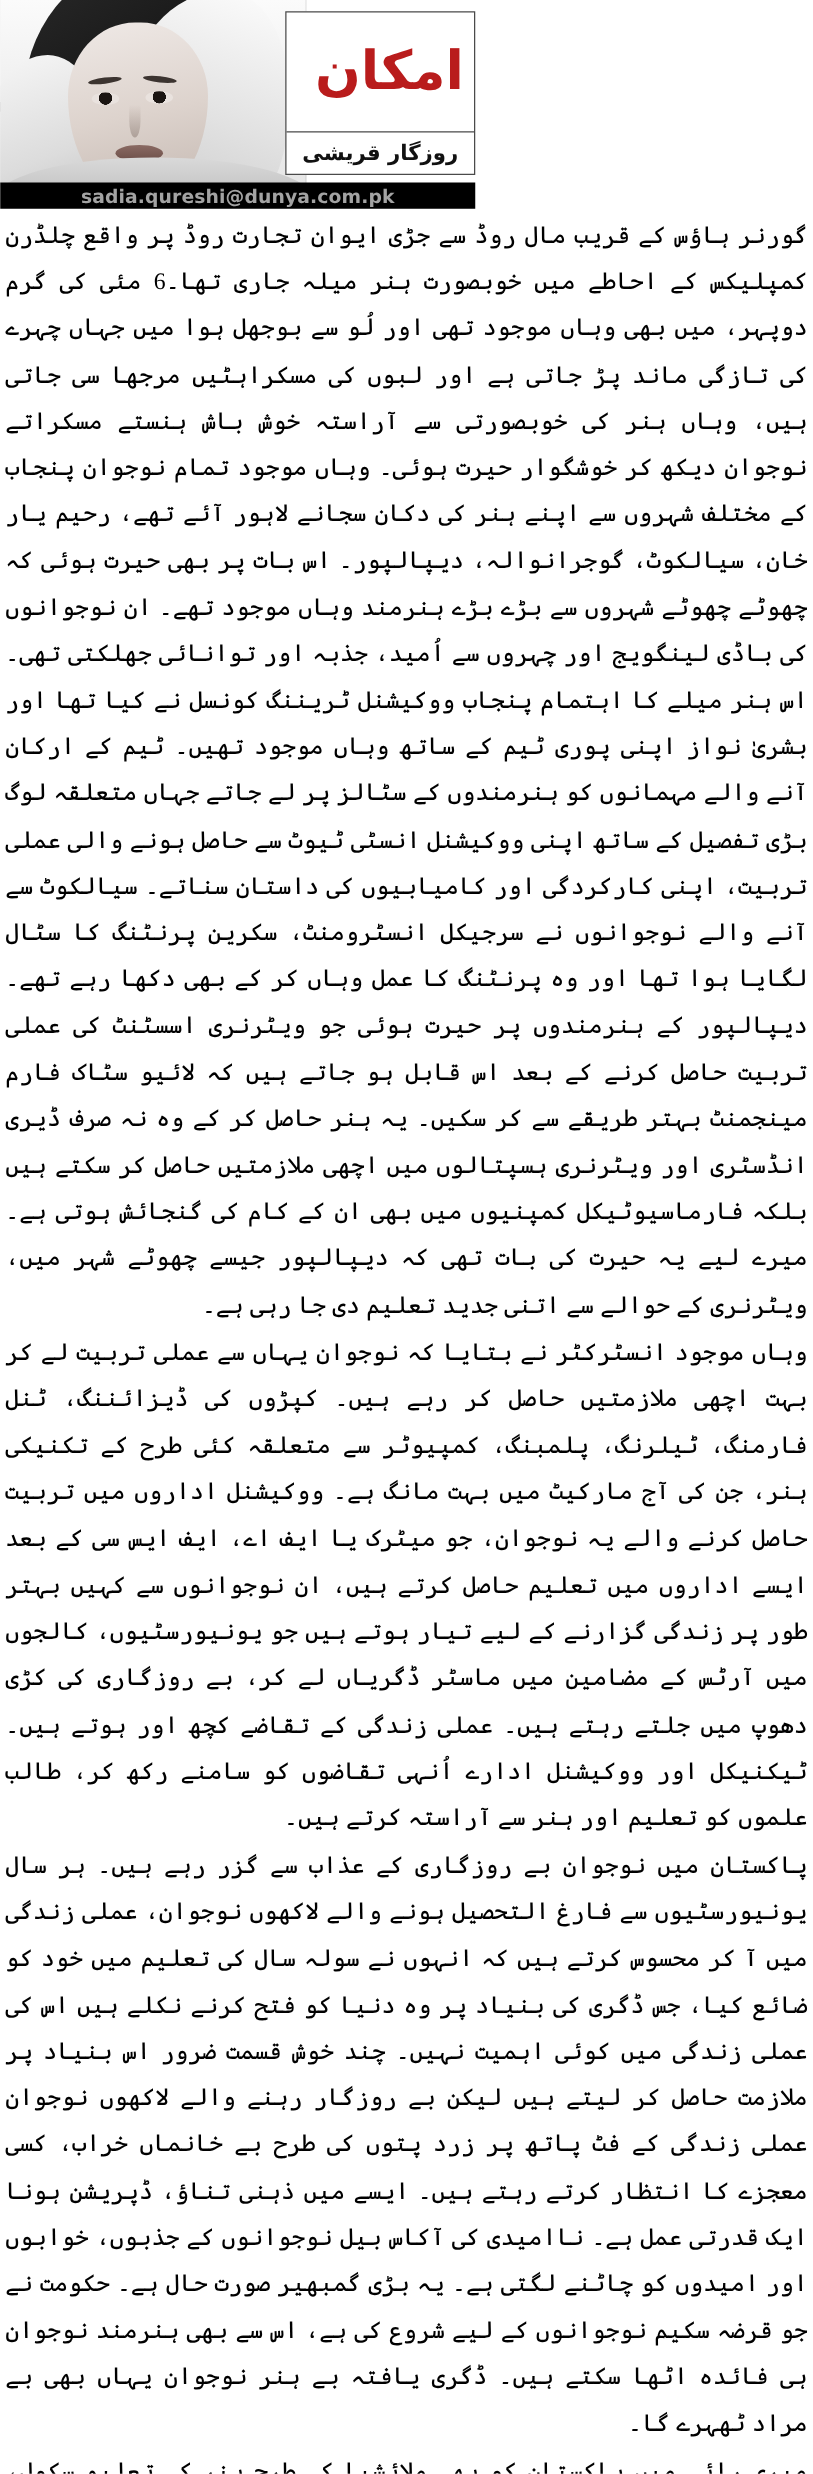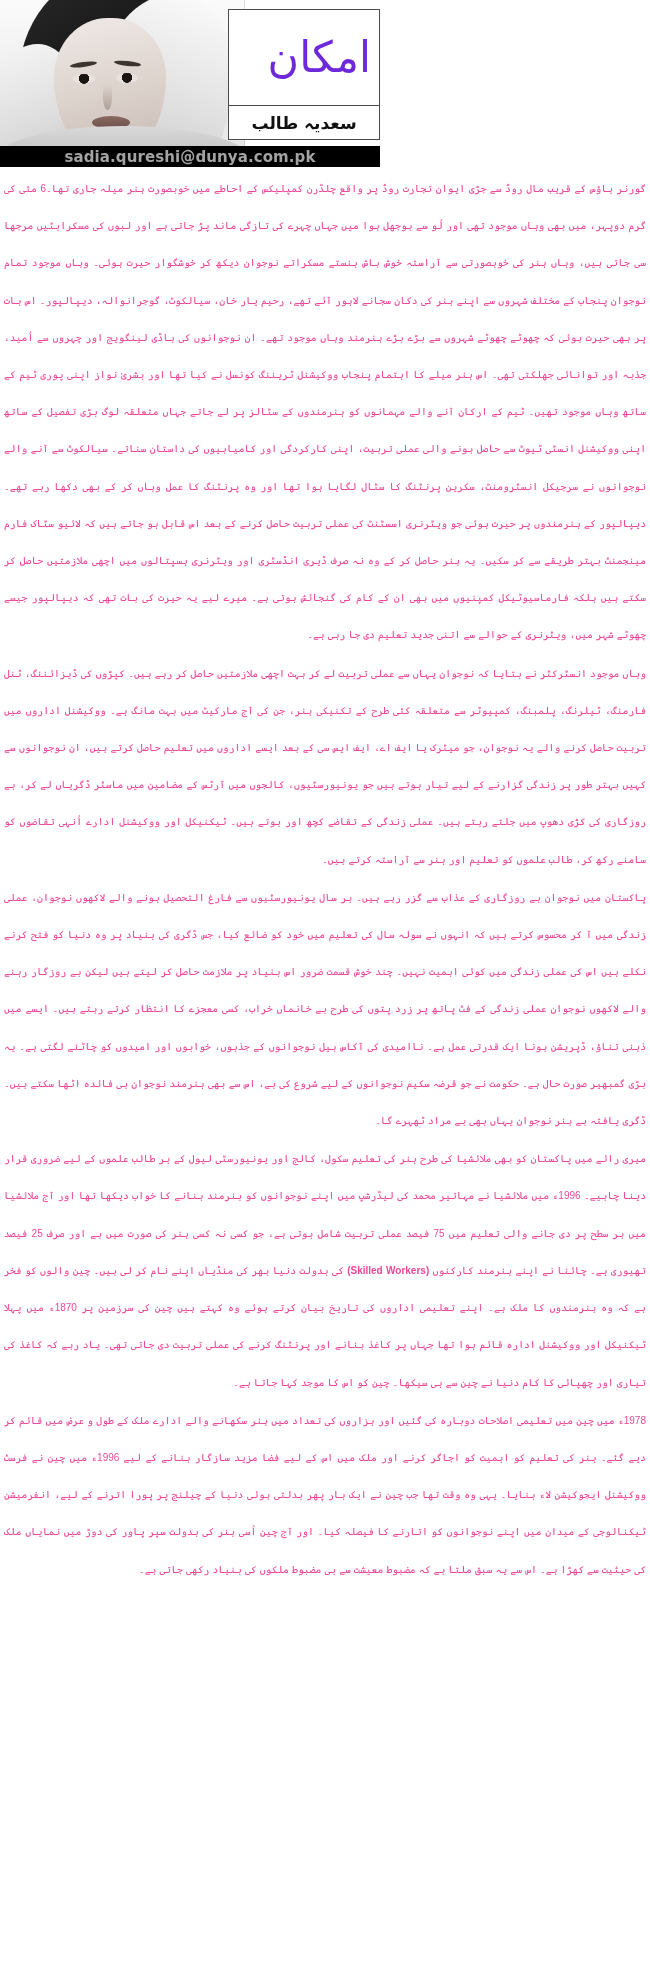--- a/index.html
+++ b/index.html
@@ -65,24 +65,24 @@
     height: 96px;
     border-bottom: 1px solid #4a4a4a;
     display: flex;
     align-items: center;
     justify-content: flex-start;
     padding-right: 8px;
     box-sizing: border-box;
   }
   .logo-title {
     font-size: 43px;
-    font-weight: normal;
+    font-weight: bold;
     line-height: 1;
     direction: rtl;
-    color: #6d28d9;
+    color: #b91c1c;
   }
   .logo-author-cell {
     height: 34px;
     display: flex;
     align-items: center;
     justify-content: center;
     box-sizing: border-box;
   }
   .logo-author {
     font-size: 17px;
@@ -226,29 +226,29 @@
     position: absolute;
     left: 0;
     top: 170px;
     width: 650px;
     padding: 0 4px;
     box-sizing: border-box;
     direction: rtl;
   }
   .para {
     margin: 0 0 1px 0;
-    font-size: 10px;
+    font-size: 19px;
     line-height: 37.2px;
     text-align: justify;
     text-align-last: right;
     text-justify: inter-word;
     word-spacing: .3px;
-    color: #ec4899;
-    direction: rtl;
-    font-family: Liberation Sans, sans-serif;
+    color: #000000;
+    direction: rtl;
+    font-family: Liberation Serif, serif;
     font-weight: 500;
   }
   .para:first-child { text-indent: 0; }
   .en { direction: ltr; unicode-bidi: isolate; font-weight: 600; }
 </style>
 </head>
 <body>
 
 <div class="masthead">
 
@@ -266,21 +266,21 @@
     <div class="lips"></div>
     <div class="shoulder"></div>
     <div class="frame-right"></div>
   </div>
 
   <div class="logo-box">
     <div class="logo-title-cell">
       <span class="logo-title">امکان</span>
     </div>
     <div class="logo-author-cell">
-      <span class="logo-author">سعدیہ طالب</span>
+      <span class="logo-author">روزگار قریشی</span>
     </div>
   </div>
 
   <div class="headline-zone">
     <h1 class="headline">ہنر سے آراستہ خوبصورت دوپہر!</h1>
   </div>
 
   <div class="email-bar">
     <span class="email-text">sadia.qureshi@dunya.com.pk</span>
   </div>

